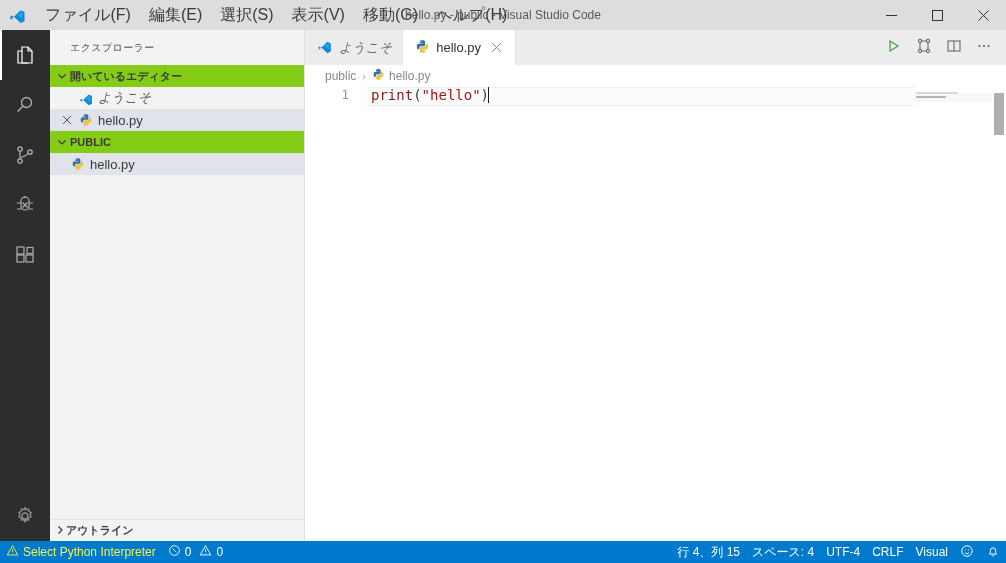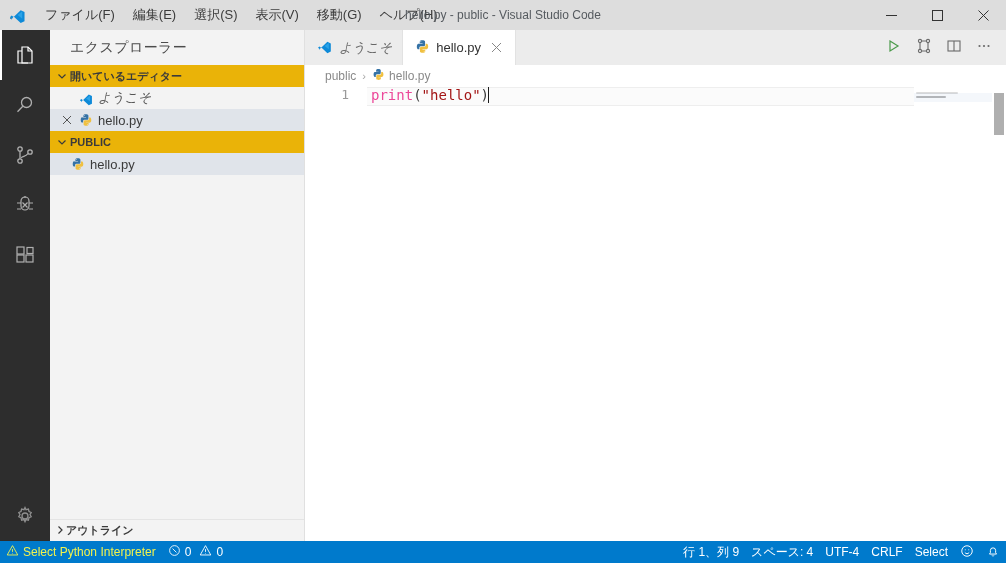--- a/index.html
+++ b/index.html
@@ -17,21 +17,21 @@
     height: 30px; min-height: 30px;
     background: #dddddd;
     display: flex; align-items: center;
     font-size: 12px; color: #333333;
     position: relative;
   }
   .tb-logo { width: 36px; height: 30px; display: flex; align-items: center; justify-content: center; }
   .menu { display: flex; align-items: center; height: 30px; }
   .menu-item {
     padding: 0 9px; height: 30px; line-height: 30px;
-    font-size: 13px; color: #3b3b3b; white-space: nowrap; cursor: default;
+    font-size: 16px; color: #3b3b3b; white-space: nowrap; cursor: default;
   }
   .tb-title {
     position: absolute; left: 0; right: 0; top: 0; height: 30px;
     line-height: 30px; text-align: center; font-size: 12px; color: #555a5f;
     pointer-events: none; white-space: nowrap;
   }
   .win-controls { position: absolute; right: 0; top: 0; height: 30px; display: flex; }
   .win-btn { width: 46px; height: 30px; display: flex; align-items: center; justify-content: center; }
   .win-btn svg { display: block; }
 
@@ -59,26 +59,26 @@
   
   .sidebar {
     width: 255px; min-width: 255px;
     background: #f3f3f3;
     display: flex; flex-direction: column;
     border-right: 1px solid #e0e0e0;
     font-size: 12px; color: #3b3b3b;
   }
   .sb-title {
     height: 35px; line-height: 35px; padding-left: 20px;
-    font-size: 14px; letter-spacing: .4px; color: #4c4c4c;
+    font-size: 10px; letter-spacing: .4px; color: #4c4c4c;
   }
   .sb-section-header {
     height: 22px; display: flex; align-items: center;
     padding-left: 4px; font-size: 11px; font-weight: bold; color: #3b3b3b;
-    background: #eab308; cursor: pointer; white-space: nowrap;
+    background: #84cc16; cursor: pointer; white-space: nowrap;
   }
   .sb-section-header .twisty { width: 16px; display: flex; align-items: center; justify-content: center; }
   .sb-row {
     height: 22px; display: flex; align-items: center;
     padding-left: 8px; font-size: 13px; color: #3b3b3b;
     cursor: pointer; white-space: nowrap;
   }
   .sb-row.selected { background: #e0e4ea; }
   .sb-row .closebox { width: 18px; display: flex; align-items: center; justify-content: center; }
   .sb-row .fileicon { width: 20px; display: flex; align-items: center; justify-content: center; }
@@ -131,21 +131,21 @@
   .gutter {
     position: absolute; left: 0; top: 0; width: 62px; text-align: right; padding-right: 18px;
     font-family: "DejaVu Sans Mono", "Liberation Mono", monospace;
     font-size: 13px; color: #2b91af; color: #999999;
   }
   .code-text {
     position: absolute; left: 66px; top: 0;
     font-family: "DejaVu Sans Mono", "Liberation Mono", monospace;
     font-size: 14px; white-space: pre; letter-spacing: 0;
   }
-  .tok-fn { color: #ec4899; }
+  .tok-fn { color: #7f1d1d; }
   .tok-punct { color: #3b3b3b; }
   .tok-str { color: #a31515; }
   .cursor {
     display: inline-block; width: 1px; height: 16px; background: #1b1b1b;
     vertical-align: -3px; margin-left: -1px;
   }
 
   
   .minimap { position: absolute; right: 14px; top: 0; width: 78px; bottom: 0; background: #ffffff; }
   .mm-line { position: absolute; height: 2px; border-radius: 1px; }
@@ -459,25 +459,25 @@
           <path d="M8 2L14.5 13.5h-13z"></path>
             <path d="M8 6.3v3.4"></path>
             <circle cx="8" cy="11.4" r=".55" fill="#ffffff" stroke="none"></circle>
         </svg>
       </span>
       <span>0</span>
     </div>
 
     <div class="sb-push"></div>
 
-    <div class="sbi">行 1、列 9</div>
+    <div class="sbi">行 4、列 15</div>
     <div class="sbi">スペース: 4</div>
     <div class="sbi">UTF-4</div>
     <div class="sbi">CRLF</div>
-    <div class="sbi">Select</div>
+    <div class="sbi">Visual</div>
     <div class="sbi">
       <span>
         <svg width="14" height="14" viewBox="0 0 16 16" fill="none" stroke="#ffffff" stroke-width="1.1">
           <circle cx="8" cy="8" r="6"></circle>
           <circle cx="6" cy="6.5" r=".6" fill="#ffffff" stroke="none"></circle>
           <circle cx="10" cy="6.5" r=".6" fill="#ffffff" stroke="none"></circle>
           <path d="M5.5 9.6c.7 1 1.6 1.5 2.5 1.5s1.8-.5 2.5-1.5"></path>
         </svg>
       </span>
     </div>

